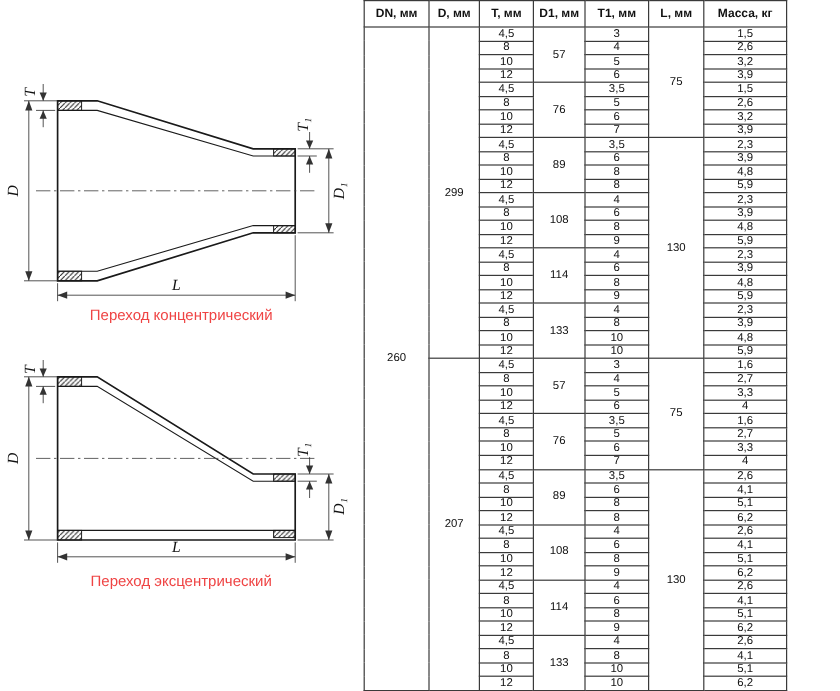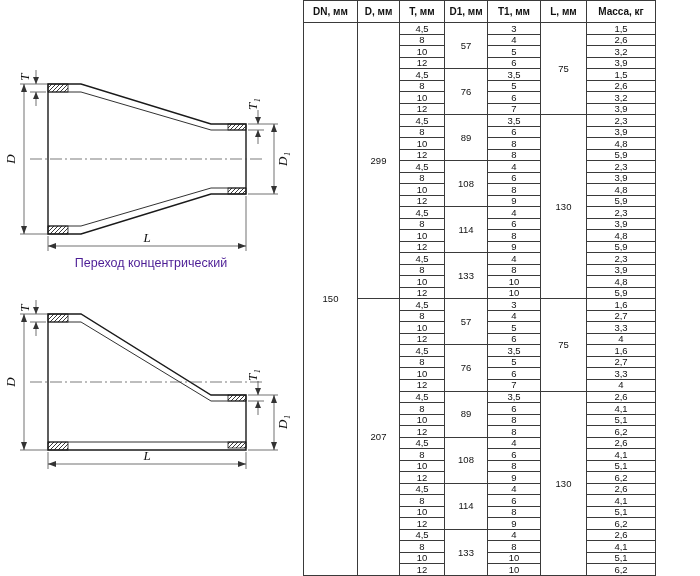--- a/index.html
+++ b/index.html
@@ -4,21 +4,21 @@
 <style>
   html,body{margin:0;padding:0;background:#fff;}
   #page{position:relative;width:700px;height:576px;background:#ffffff;overflow:hidden;
         font-family:"Liberation Sans","DejaVu Sans",sans-serif;color:#111;}
 
   
   .drawing{position:absolute;left:6px;width:290px;}
   #svg-concentric{top:66px;}
   #svg-eccentric{top:298px;}
   .caption{position:absolute;left:6px;width:290px;text-align:center;
-           font-size:12.5px;color:#4c1d95;}
+           font-size:12.5px;color:#ef4444;}
   #caption-concentric{top:256px;}
   #caption-eccentric{top:477px;}
 
   .outline{fill:#ffffff;stroke:#1a1a1a;stroke-width:1.4;}
   .thin{fill:none;stroke:#1a1a1a;stroke-width:0.9;}
   .cl{stroke:#444;stroke-width:0.7;stroke-dasharray:12 3 2 3;fill:none;}
   .dim{stroke:#333;stroke-width:0.7;}
   .arr{fill:#333;stroke:none;}
   .hatchrect{stroke:#1a1a1a;stroke-width:0.8;}
   .dimlabel{font-family:"Liberation Serif","DejaVu Serif",serif;font-style:italic;
@@ -132,20 +132,21 @@
     <polygon class="arr" points="265,144 271,144 268,152"></polygon>
     <text class="dimlabel" x="281" y="124" text-anchor="middle" transform="rotate(-90 281 124)">D₁</text>
 
     <line class="dim" x1="42" y1="154" x2="42" y2="171"></line>
     <line class="dim" x1="240" y1="154" x2="240" y2="171"></line>
     <line class="dim" x1="42" y1="166" x2="240" y2="166"></line>
     <polygon class="arr" points="50,163 50,169 42,166"></polygon>
     <polygon class="arr" points="232,163 232,169 240,166"></polygon>
     <text class="dimlabel" x="141" y="162" text-anchor="middle">L</text>
   </svg>
+  <div id="caption-eccentric" class="caption">Переход эксцентрический</div>
 
   <div id="table-wrap">
     <table>
       <colgroup>
         <col style="width:54px">
           <col style="width:42px">
           <col style="width:45px">
         <col style="width:43px">
           <col style="width:53px">
           <col style="width:46px">
@@ -157,21 +158,21 @@
             <th>D, мм</th>
             <th>T, мм</th>
             <th>D1, мм</th>
             <th>T1, мм</th>
             <th>L, мм</th>
             <th>Масса, кг</th>
           </tr>
       </thead>
       <tbody>
           <tr>
-            <td rowspan="48">150</td>
+            <td rowspan="48">260</td>
             <td rowspan="24">299</td>
             <td>4,5</td>
             <td rowspan="4">57</td>
             <td>3</td>
             <td rowspan="8">75</td>
             <td>1,5</td>
           </tr>
           <tr>
             <td>8</td>
             <td>4</td>

